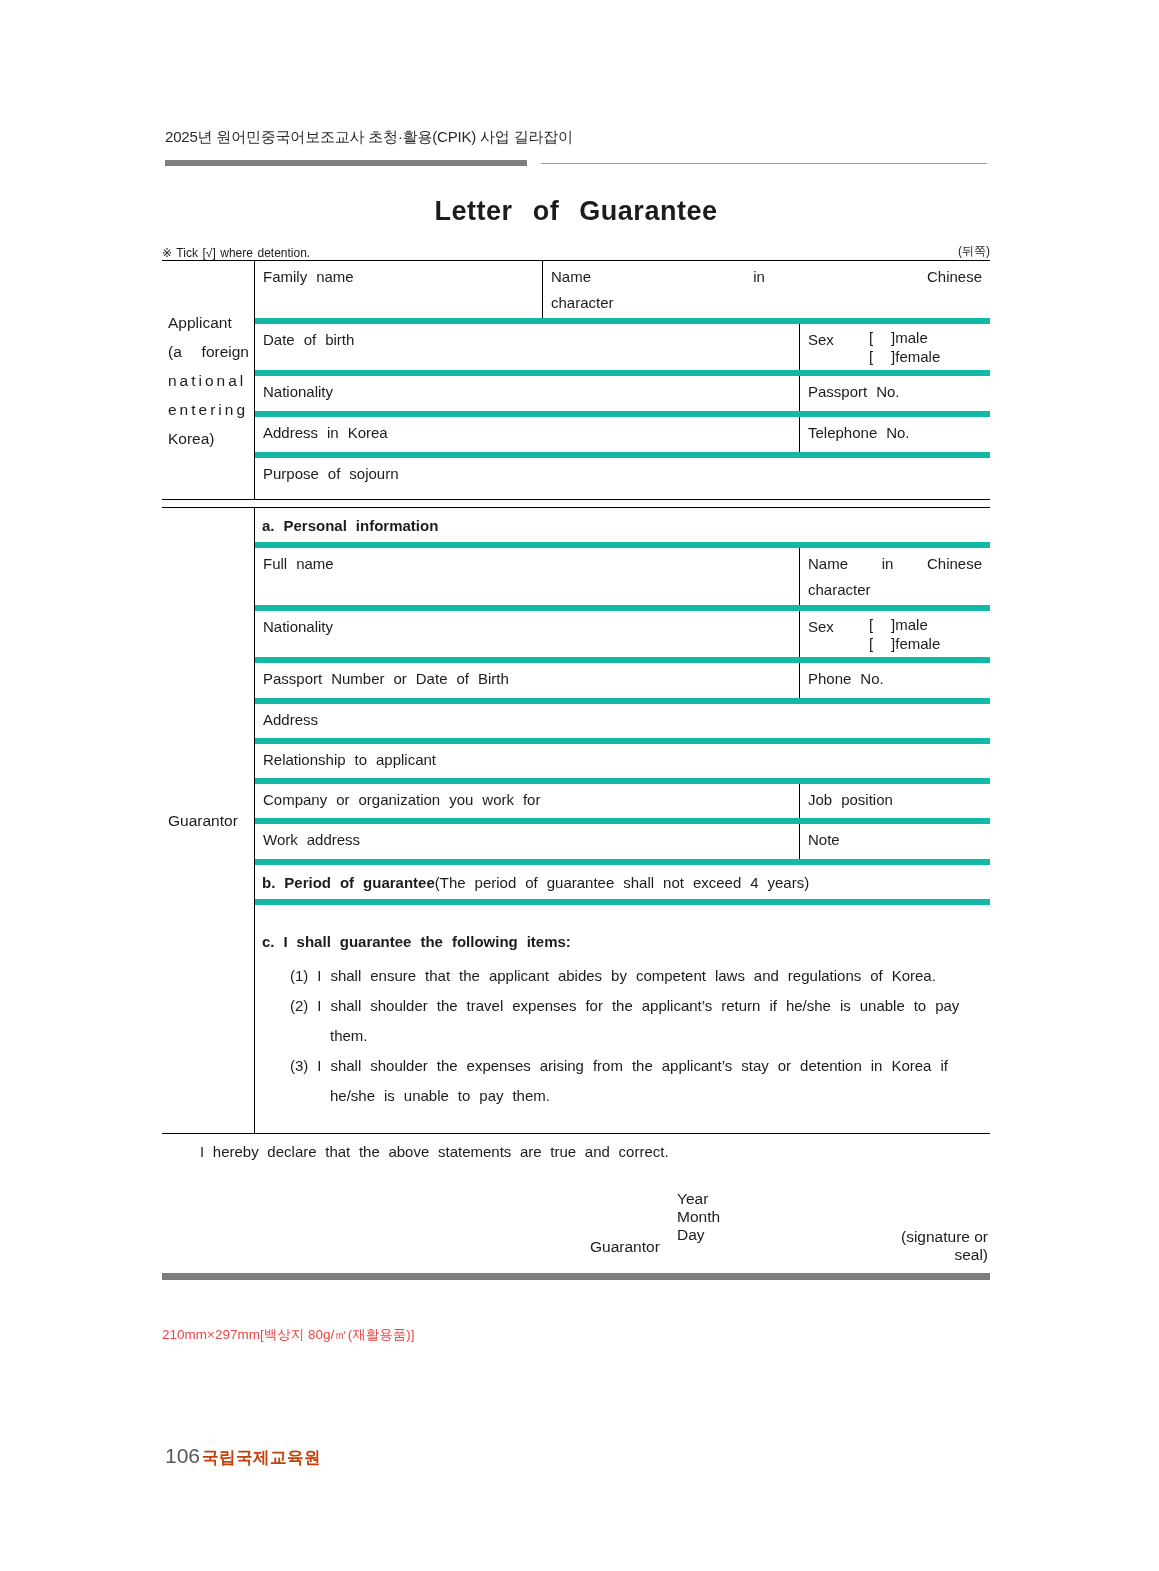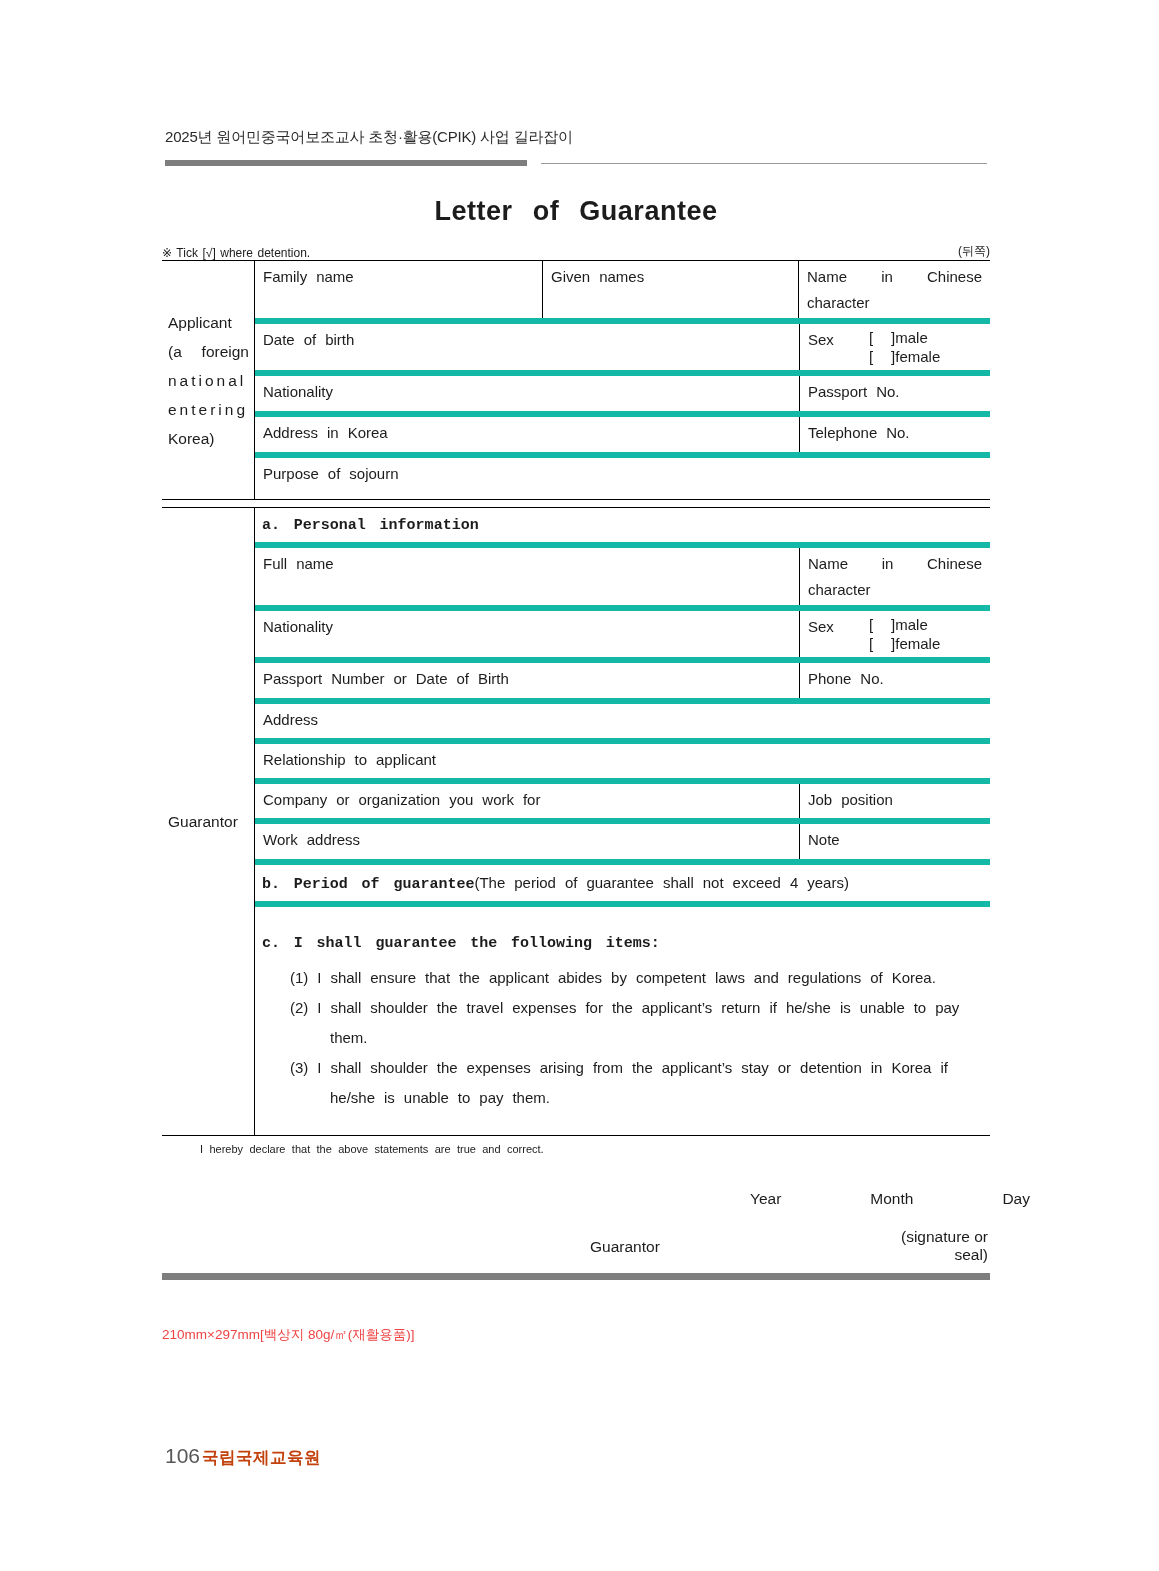--- a/index.html
+++ b/index.html
@@ -31,30 +31,30 @@
   .grow { flex:1; }
   .chkcell { padding:4px 6px; line-height:19px; font-size:15px; }
   .nic-words { display:flex; justify-content:space-between; }
   .nic-line2 { margin-top:9px; }
   .applicant-label div { line-height:29px; }
   .applicant-label div:nth-child(2) { text-align:justify; text-align-last:justify; }
   .applicant-label div:nth-child(3),
   .applicant-label div:nth-child(4) { letter-spacing:3px; }
   .table-gap { height:7px; }
   .section-cell { padding:9px 8px 8px 7px; font-size:15px; }
-  .bold { font-weight:bold;font-family:Liberation Mono, monospace; }
+  .bold { font-weight:bold; }
   .h52 { min-height:52px; } .h43 { min-height:43px; } .h41 { min-height:41px; }
   .h40 { min-height:40px; } .h39 { min-height:39px; } .h53 { min-height:53px; } .h228 { min-height:228px; }
   .c-cell { padding:28px 6px 0 7px; font-size:15px; }
   .c-items { margin-top:11px; }
   .c-items div { padding-left:68px; text-indent:-40px; line-height:30px; }
 
   
-  .declaration { position:absolute; left:162px; top:1143px; width:828px; padding-left:38px; font-size:11px; word-spacing:0.30em; }
-  .date-row { position:absolute; left:750px; top:1190px; width:280px; display:flex; justify-content:space-between; font-size:15.5px; }
+  .declaration { position:absolute; left:162px; top:1143px; width:828px; padding-left:38px; font-size:15px; word-spacing:0.30em; }
+  .date-row { position:absolute; left:677px; top:1190px; width:280px; display:flex; justify-content:space-between; font-size:15.5px;flex-direction:column; }
   .sign-row { position:absolute; left:162px; top:1228px; width:828px; height:44px; }
   .sign-guarantor { position:absolute; left:428px; top:10px; font-size:15.5px; }
   .sign-seal { position:absolute; right:2px; top:0; width:106px; text-align:right; font-size:15.5px; line-height:18px; }
   .bottom-bar { position:absolute; left:162px; top:1273px; width:828px; height:7px; background:#7e7e7e; }
   .paper-spec { position:absolute; left:162px; top:1326px; width:828px; text-align:left; font-size:13.5px; color:#ef4444; }
 
   
   .page-footer { position:absolute; left:165px; top:1444px; display:flex; align-items:baseline; }
   .page-num { font-size:21px; color:#58585a; }
   .org-name { font-size:16.5px; font-weight:bold; color:#c2410c; margin-left:2px; letter-spacing:0.5px; }
@@ -84,21 +84,20 @@
       <div class="label-col applicant-label">
           <div>Applicant</div>
           <div>(a foreign</div>
           <div>national</div>
           <div>entering</div>
           <div>Korea)</div>
         </div>
       <div class="fields-col">
         <div class="trow h52">
           <div class="cell w288">Family name</div>
-          <div class="cell bl w256">Given names</div>
           <div class="cell bl grow">
             <div class="nic-words">
                 <span>Name</span>
                 <span>in</span>
                 <span>Chinese</span>
               </div>
             <div class="nic-line2">character</div>
           </div>
         </div>
         <div class="trow h43">

